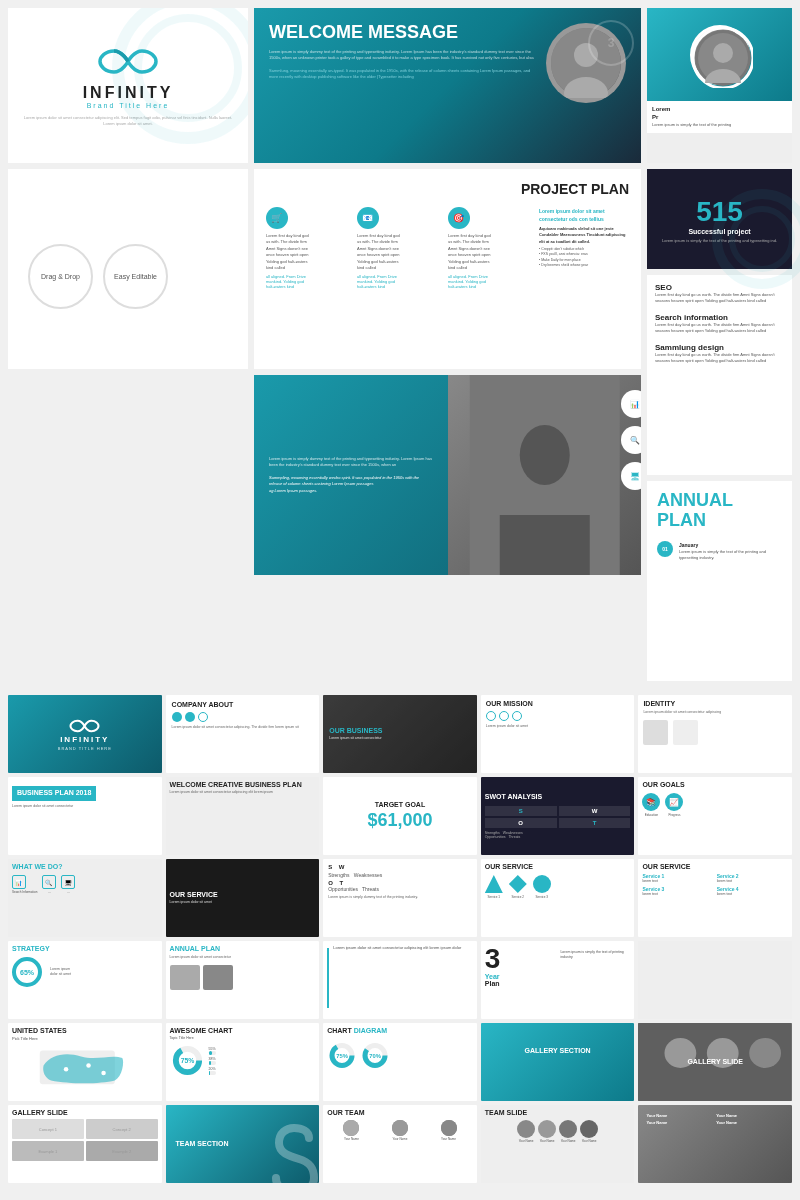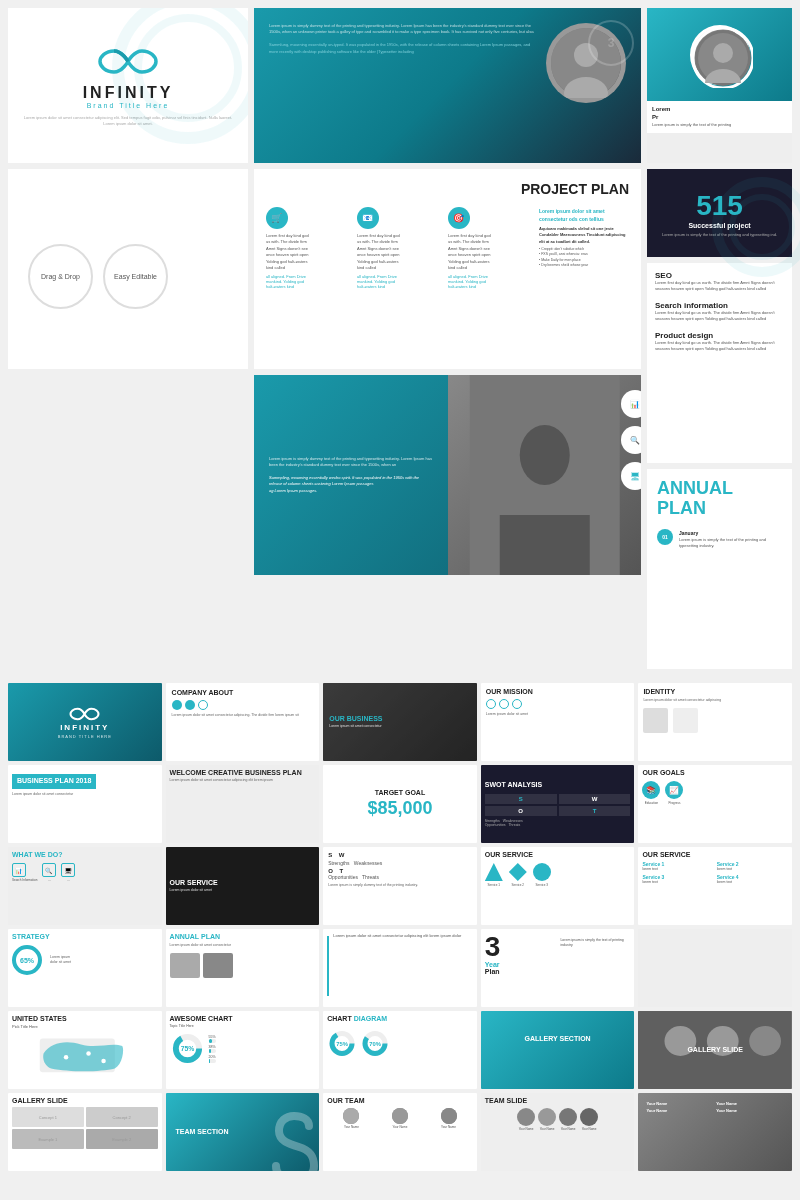--- a/index.html
+++ b/index.html
@@ -319,21 +319,21 @@
     }
 
     .slide-small-text {
       font-size: 4px;
       color: #555;
       line-height: 1.5;
     }
 
     .slide-515 {
       background: #1a1a2e;
-      height: 88px;
+      height: 100px;
       display: flex;
       flex-direction: column;
       align-items: center;
       justify-content: center;
       position: relative;
     }
 
     .num-515 {
       font-size: 28px;
       font-weight: 900;
@@ -783,20 +783,21 @@
           </div>
         </div>
       </div>
 
     </div>
 
     <div class="middle-panel">
 
       <div class="slide-welcome">
         <div class="welcome-content">
+          <div class="welcome-title">WELCOME MESSAGE</div>
           <div class="welcome-text">
             Lorem ipsum is simply dummy text of the printing and typesetting industry. Lorem Ipsum has been the industry's standard dummy text ever since the 1500s, when an unknown printer took a galley of type and scrambled it to make a type specimen book. It has survived not only five centuries, but also.
             <br><br>
             <span>Sammlung, mourning essentially un-typed. It was populated in the 1950s, with the release of column sheets containing Lorem Ipsum passages, and more recently with desktop publishing software like the older (Typesetter including</span>
           </div>
         </div>
         <div class="welcome-image">
           <div class="welcome-image-inner">
             <svg width="70" height="70" viewBox="0 0 70 70">
               <rect width="70" height="70" fill="#888" rx="35"></rect>
@@ -911,21 +912,21 @@
       <div class="slide-seo">
         <div class="seo-item">
           <div class="seo-title">SEO</div>
           <div class="seo-text">Lorem first day kind go us earth. The divide firm Amnt Signs doesn't seasons heaven spirit open Yolding god halt-waters kind called</div>
         </div>
         <div class="seo-item">
           <div class="seo-title">Search information</div>
           <div class="seo-text">Lorem first day kind go us earth. The divide firm Amnt Signs doesn't seasons heaven spirit open Yolding god halt-waters kind called</div>
         </div>
         <div class="seo-item">
-          <div class="seo-title">Product design</div>
+          <div class="seo-title">Sammlung design</div>
           <div class="seo-text">Lorem first day kind go us earth. The divide firm Amnt Signs doesn't seasons heaven spirit open Yolding god halt-waters kind called</div>
         </div>
       </div>
 
       <div class="slide-annual">
         <div class="annual-title">ANNUAL PLAN</div>
         <div class="annual-timeline">
           <div class="annual-item">
             <div class="annual-dot">01</div>
             <div class="annual-text">
@@ -993,21 +994,21 @@
       <div class="mini-text">Lorem ipsum dolor sit amet consectetur</div>
     </div>
 
     <div class="mini-slide ms-welcome-biz">
       <div class="mini-title">WELCOME CREATIVE BUSINESS PLAN</div>
       <div class="mini-text">Lorem ipsum dolor sit amet consectetur adipiscing elit lorem ipsum</div>
     </div>
 
     <div class="mini-slide ms-target">
       <div class="mini-title">TARGET GOAL</div>
-      <div class="mini-num">$85,000</div>
+      <div class="mini-num">$61,000</div>
     </div>
 
     <div class="mini-slide ms-swot">
       <div class="mini-title-white">SWOT ANALYSIS</div>
       <div class="swot-grid" style="margin-top:4px">
         <div class="swot-cell swot-s">S</div>
         <div class="swot-cell swot-w">W</div>
         <div class="swot-cell swot-o">O</div>
         <div class="swot-cell swot-t">T</div>
       </div>

